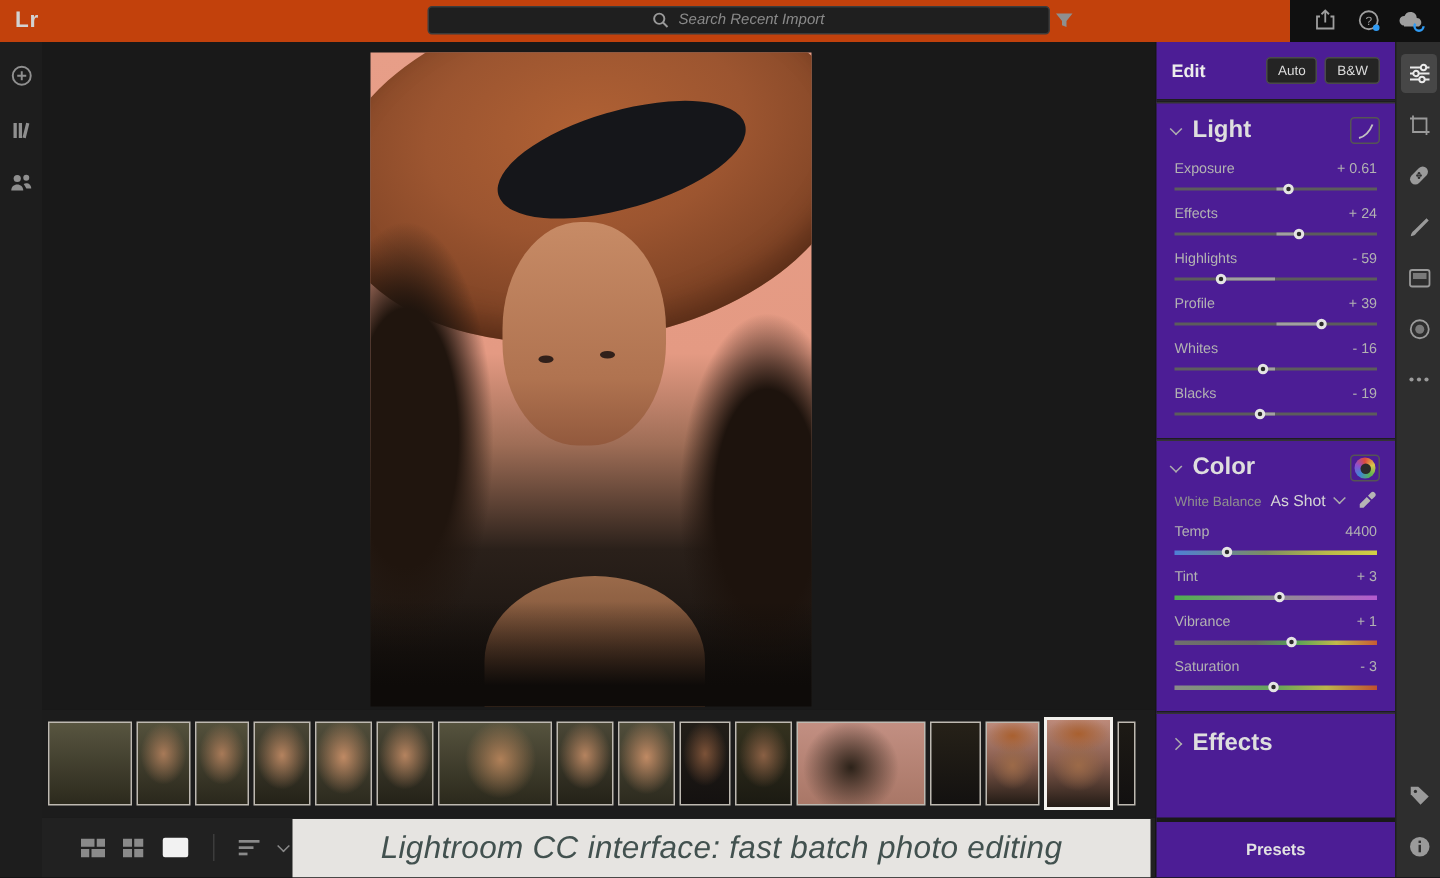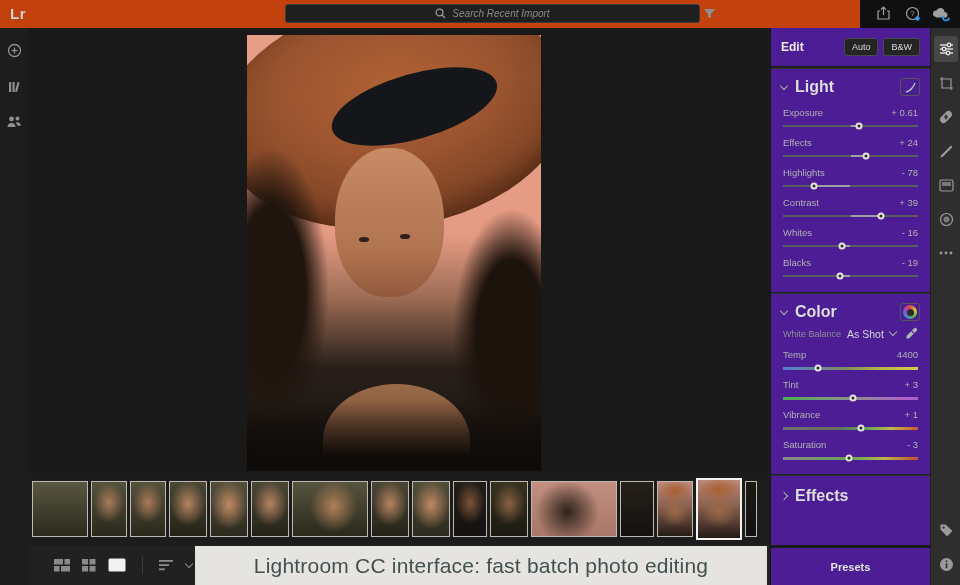--- a/index.html
+++ b/index.html
@@ -54,21 +54,21 @@
   .t-hat{background:radial-gradient(62% 26% at 50% 16%,#a9602f,rgba(169,96,47,0) 80%),radial-gradient(42% 30% at 50% 52%,#9c6a48,rgba(156,106,72,0)),linear-gradient(180deg,#bd8a7a 0%,#8a5f50 45%,#241c16 100%);}
   .t-darkEdge{background:linear-gradient(180deg,#1d1a15,#121010);}
 
   
   #bottombar{left:28px;top:545px;width:742px;height:40px;background:#212121;display:flex;align-items:center;gap:12px;padding-left:26px;}
   #bottombar .vdiv{width:1px;height:18px;background:#3c3c3c;margin:0 4px;}
 
   
   #caption{left:195px;top:546px;width:572px;height:39px;background:rgba(236,234,231,.97);z-index:9;
            display:flex;align-items:center;justify-content:center;}
-  #caption span{font-size:21px;color:#42514f;letter-spacing:.2px;}
+  #caption span{font-size:21px;color:#42514f;letter-spacing:.2px;font-style:italic;}
 
   
   #panel{left:770px;top:28px;width:160px;height:557px;background:#4c1d95;border-left:1px solid #161616;
          display:flex;flex-direction:column;z-index:4;}
   .pdiv{height:1px;background:#1e1e1e;box-shadow:0 1px 0 #343434;flex:0 0 auto;}
   #p-header{height:38px;display:flex;align-items:center;padding:0 10px;flex:0 0 auto;}
   #p-title{font-size:12px;font-weight:700;color:#ececec;margin-right:auto;}
   .pill{font-size:9px;color:#dcdcdc;background:#242424;border:1px solid #4a4a4a;border-radius:3px;
         padding:3px 7px;margin-left:5px;cursor:default;}
   #p-profile{height:38px;display:flex;align-items:center;padding:0 10px;gap:6px;flex:0 0 auto;}
@@ -283,31 +283,31 @@
         </div>
         <div class="strack">
           <div class="sline"></div>
           <div class="sfill" style="left: 50%; width: 11.5%;"></div>
           <div class="sknob" style="left: 61.5%;"></div>
         </div>
       </div>
       <div class="srow">
         <div class="shead">
           <span class="slabel">Highlights</span>
-          <span class="svalue">- 78</span>
+          <span class="svalue">- 59</span>
         </div>
         <div class="strack">
           <div class="sline"></div>
           <div class="sfill" style="left: 23%; width: 27%;"></div>
           <div class="sknob" style="left: 23%;"></div>
         </div>
       </div>
       <div class="srow">
         <div class="shead">
-          <span class="slabel">Contrast</span>
+          <span class="slabel">Profile</span>
           <span class="svalue">+ 39</span>
         </div>
         <div class="strack">
           <div class="sline"></div>
           <div class="sfill" style="left: 50%; width: 22.5%;"></div>
           <div class="sknob" style="left: 72.5%;"></div>
         </div>
       </div>
       <div class="srow">
         <div class="shead">

